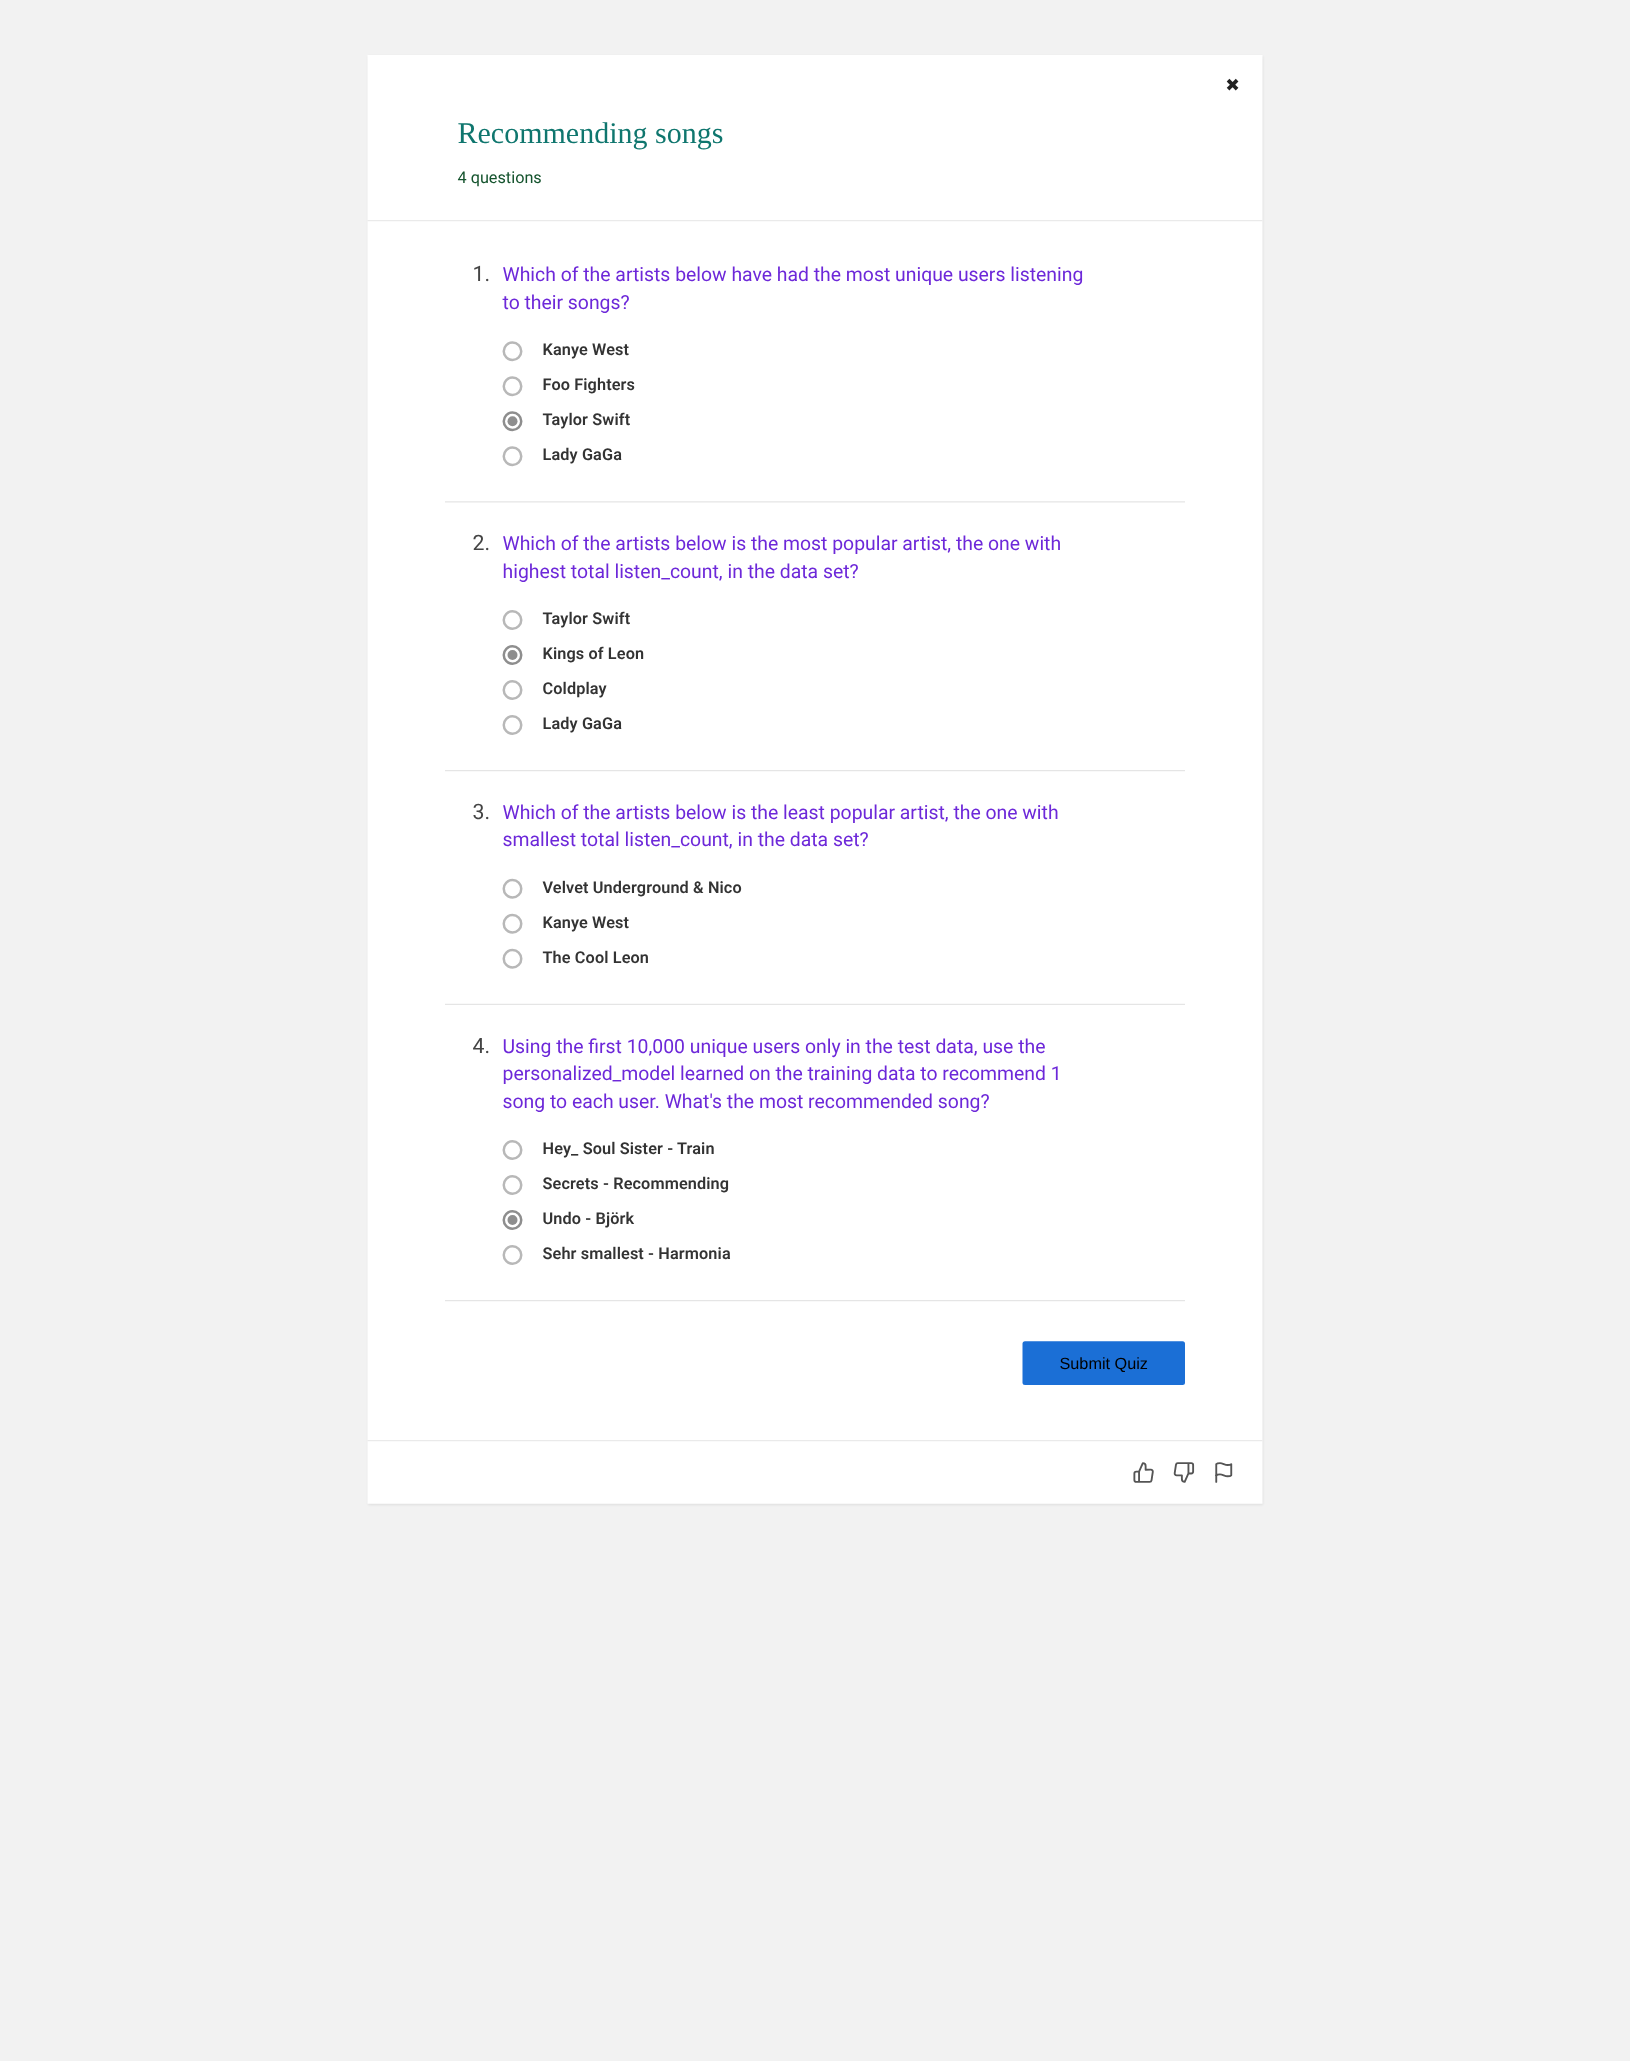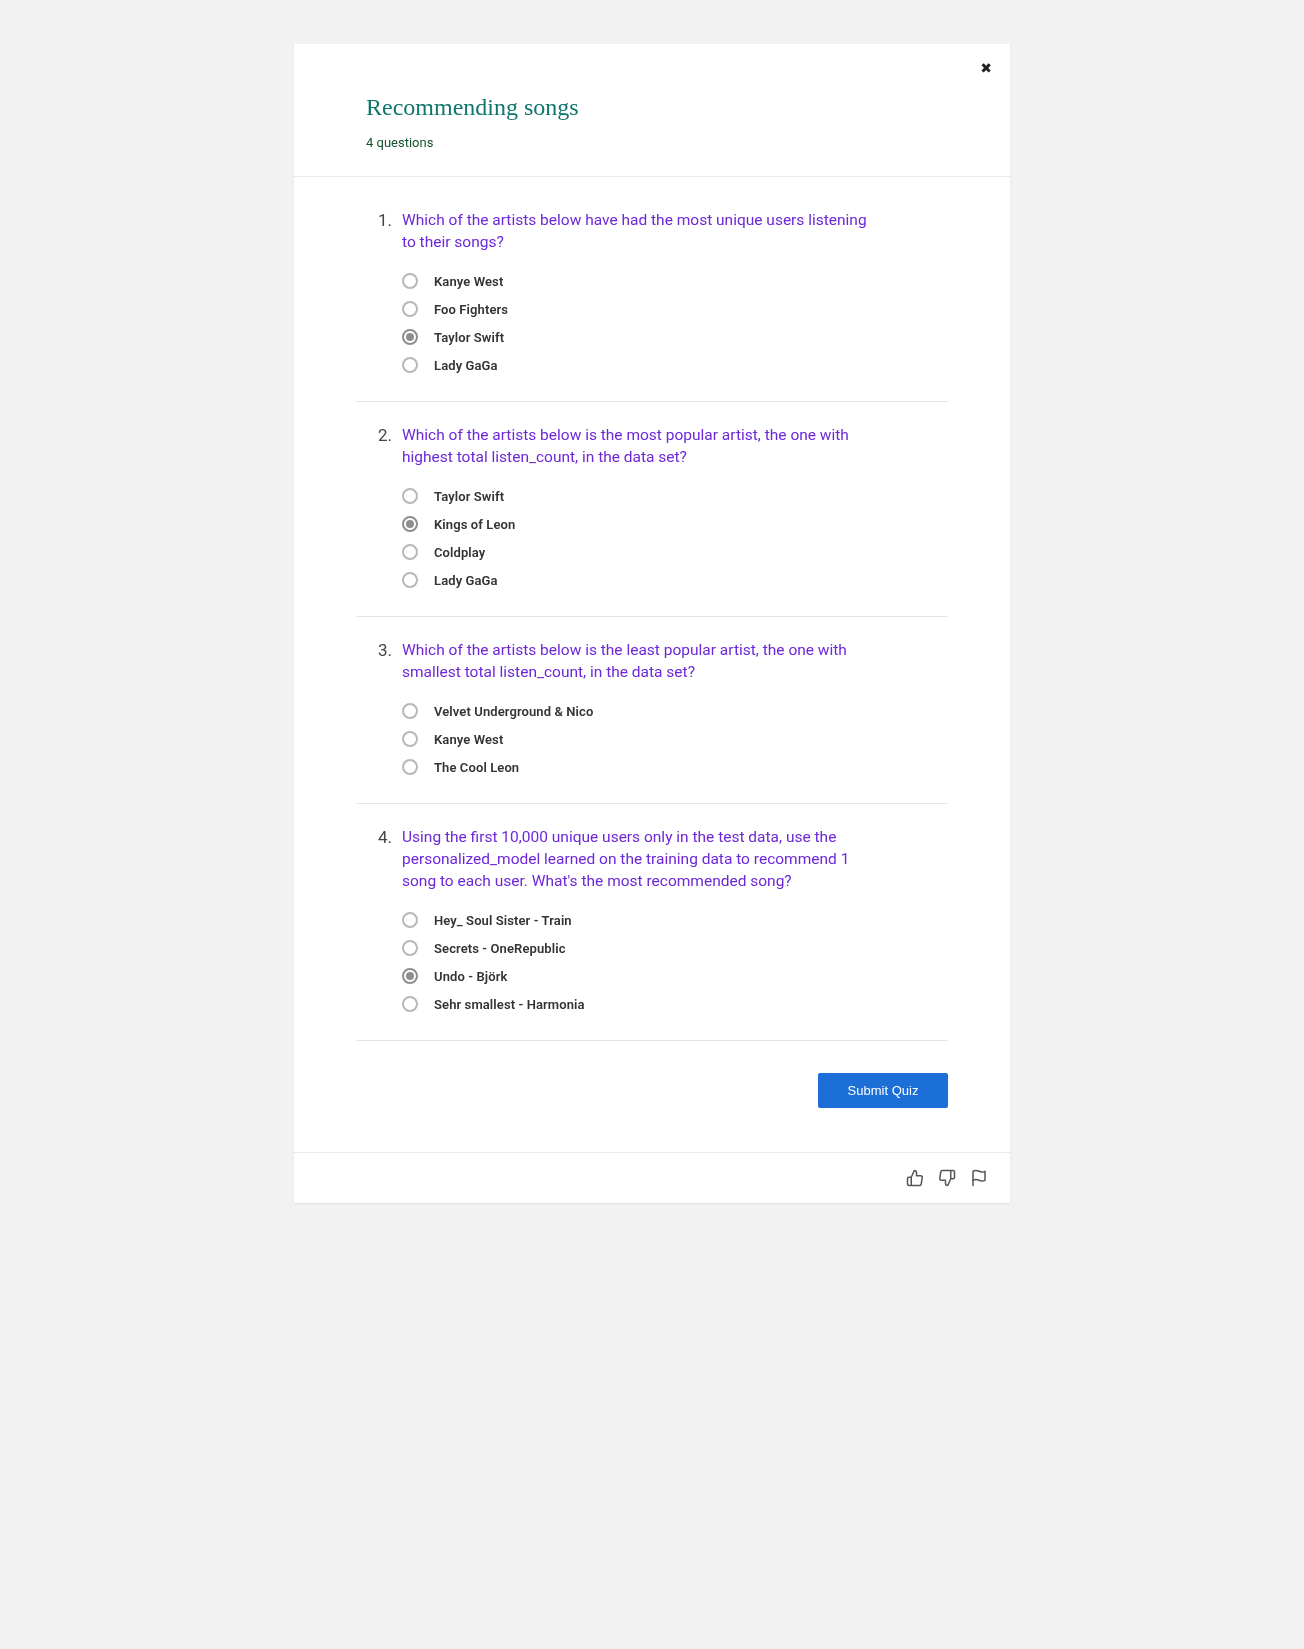--- a/index.html
+++ b/index.html
@@ -74,21 +74,20 @@
   .q-text {
     font-size: 15.5px;
     color: #6d28d9;
     line-height: 22px;
     margin-bottom: 14px;
     max-width: 480px;
   }
   .options { }
   .option {
     display: flex;
-    align-items: center;
     padding: 6px 0;
     cursor: pointer;
   }
   .radio {
     width: 16px;
     height: 16px;
     border: 2px solid #b8b8b8;
     border-radius: 50%;
     margin-right: 16px;
     flex-shrink: 0;
@@ -114,21 +113,21 @@
   }
 
   
   .submit-row {
     padding: 32px 62px 44px 62px;
     display: flex;
     justify-content: flex-end;
   }
   .submit-btn {
     background: #1b6fd6;
-    color: #ffffff;
+    color: #000000;
     border: none;
     font-size: 13px;
     padding: 10px 26px;
     min-width: 130px;
     text-align: center;
     cursor: pointer;
     border-radius: 2px;
   }
 
   
@@ -234,21 +233,21 @@
           <div class="q-num">4.</div>
           <div class="q-body">
             <div class="q-text">Using the first 10,000 unique users only in the test data, use the personalized_model learned on the training data to recommend 1 song to each user. What's the most recommended song?</div>
             <div class="options">
               <div class="option">
                 <span class="radio"></span>
                 <span class="option-label">Hey_ Soul Sister - Train</span>
               </div>
               <div class="option">
                 <span class="radio"></span>
-                <span class="option-label">Secrets - OneRepublic</span>
+                <span class="option-label">Secrets - Recommending</span>
               </div>
               <div class="option">
                 <span class="radio selected"></span>
                 <span class="option-label">Undo - Björk</span>
               </div>
               <div class="option">
                 <span class="radio"></span>
                 <span class="option-label">Sehr smallest - Harmonia</span>
               </div>
             </div>

